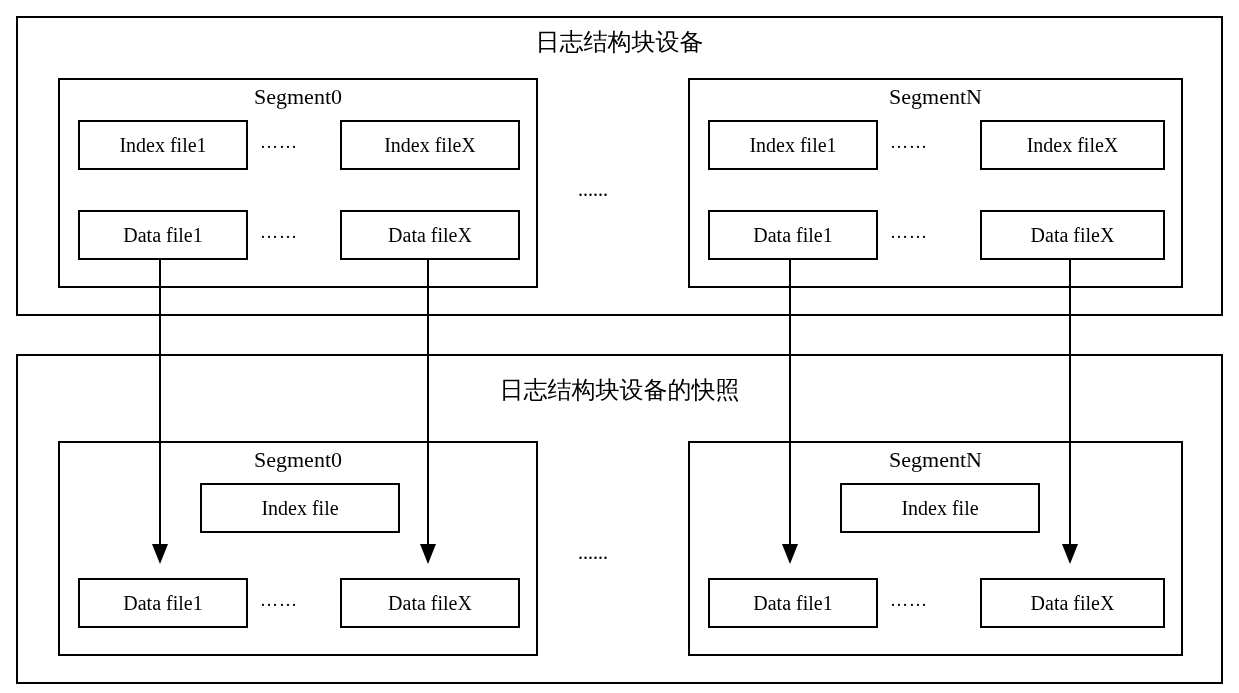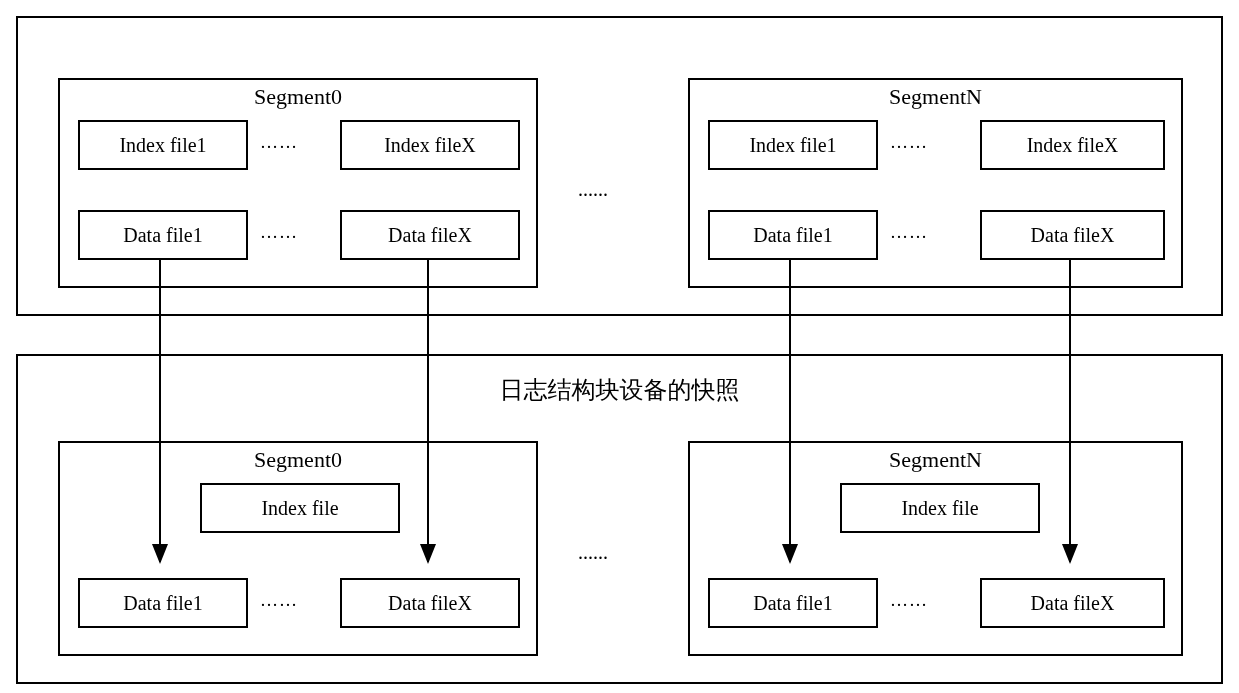--- a/index.html
+++ b/index.html
@@ -68,20 +68,21 @@
     height: 673px;
     pointer-events: none;
   }
 </style>
 </head>
 <body>
 
 <div class="canvas">
 
   <div class="outer-box" style="left:6px; top:6px; width:1207px; height:300px;">
+    <div class="title-top">日志结构块设备</div>
 
     <div class="segment" style="left:40px; top:60px; width:480px; height:210px;">
       <div class="segtitle">Segment0</div>
 
       <div class="cell" style="left:18px; top:40px; width:170px; height:50px;">Index file1</div>
       <div class="dots" style="left:200px; top:52px;">……</div>
       <div class="cell" style="left:280px; top:40px; width:180px; height:50px;">Index fileX</div>
 
       <div class="cell" style="left:18px; top:130px; width:170px; height:50px;">Data file1</div>
       <div class="dots" style="left:200px; top:142px;">……</div>

